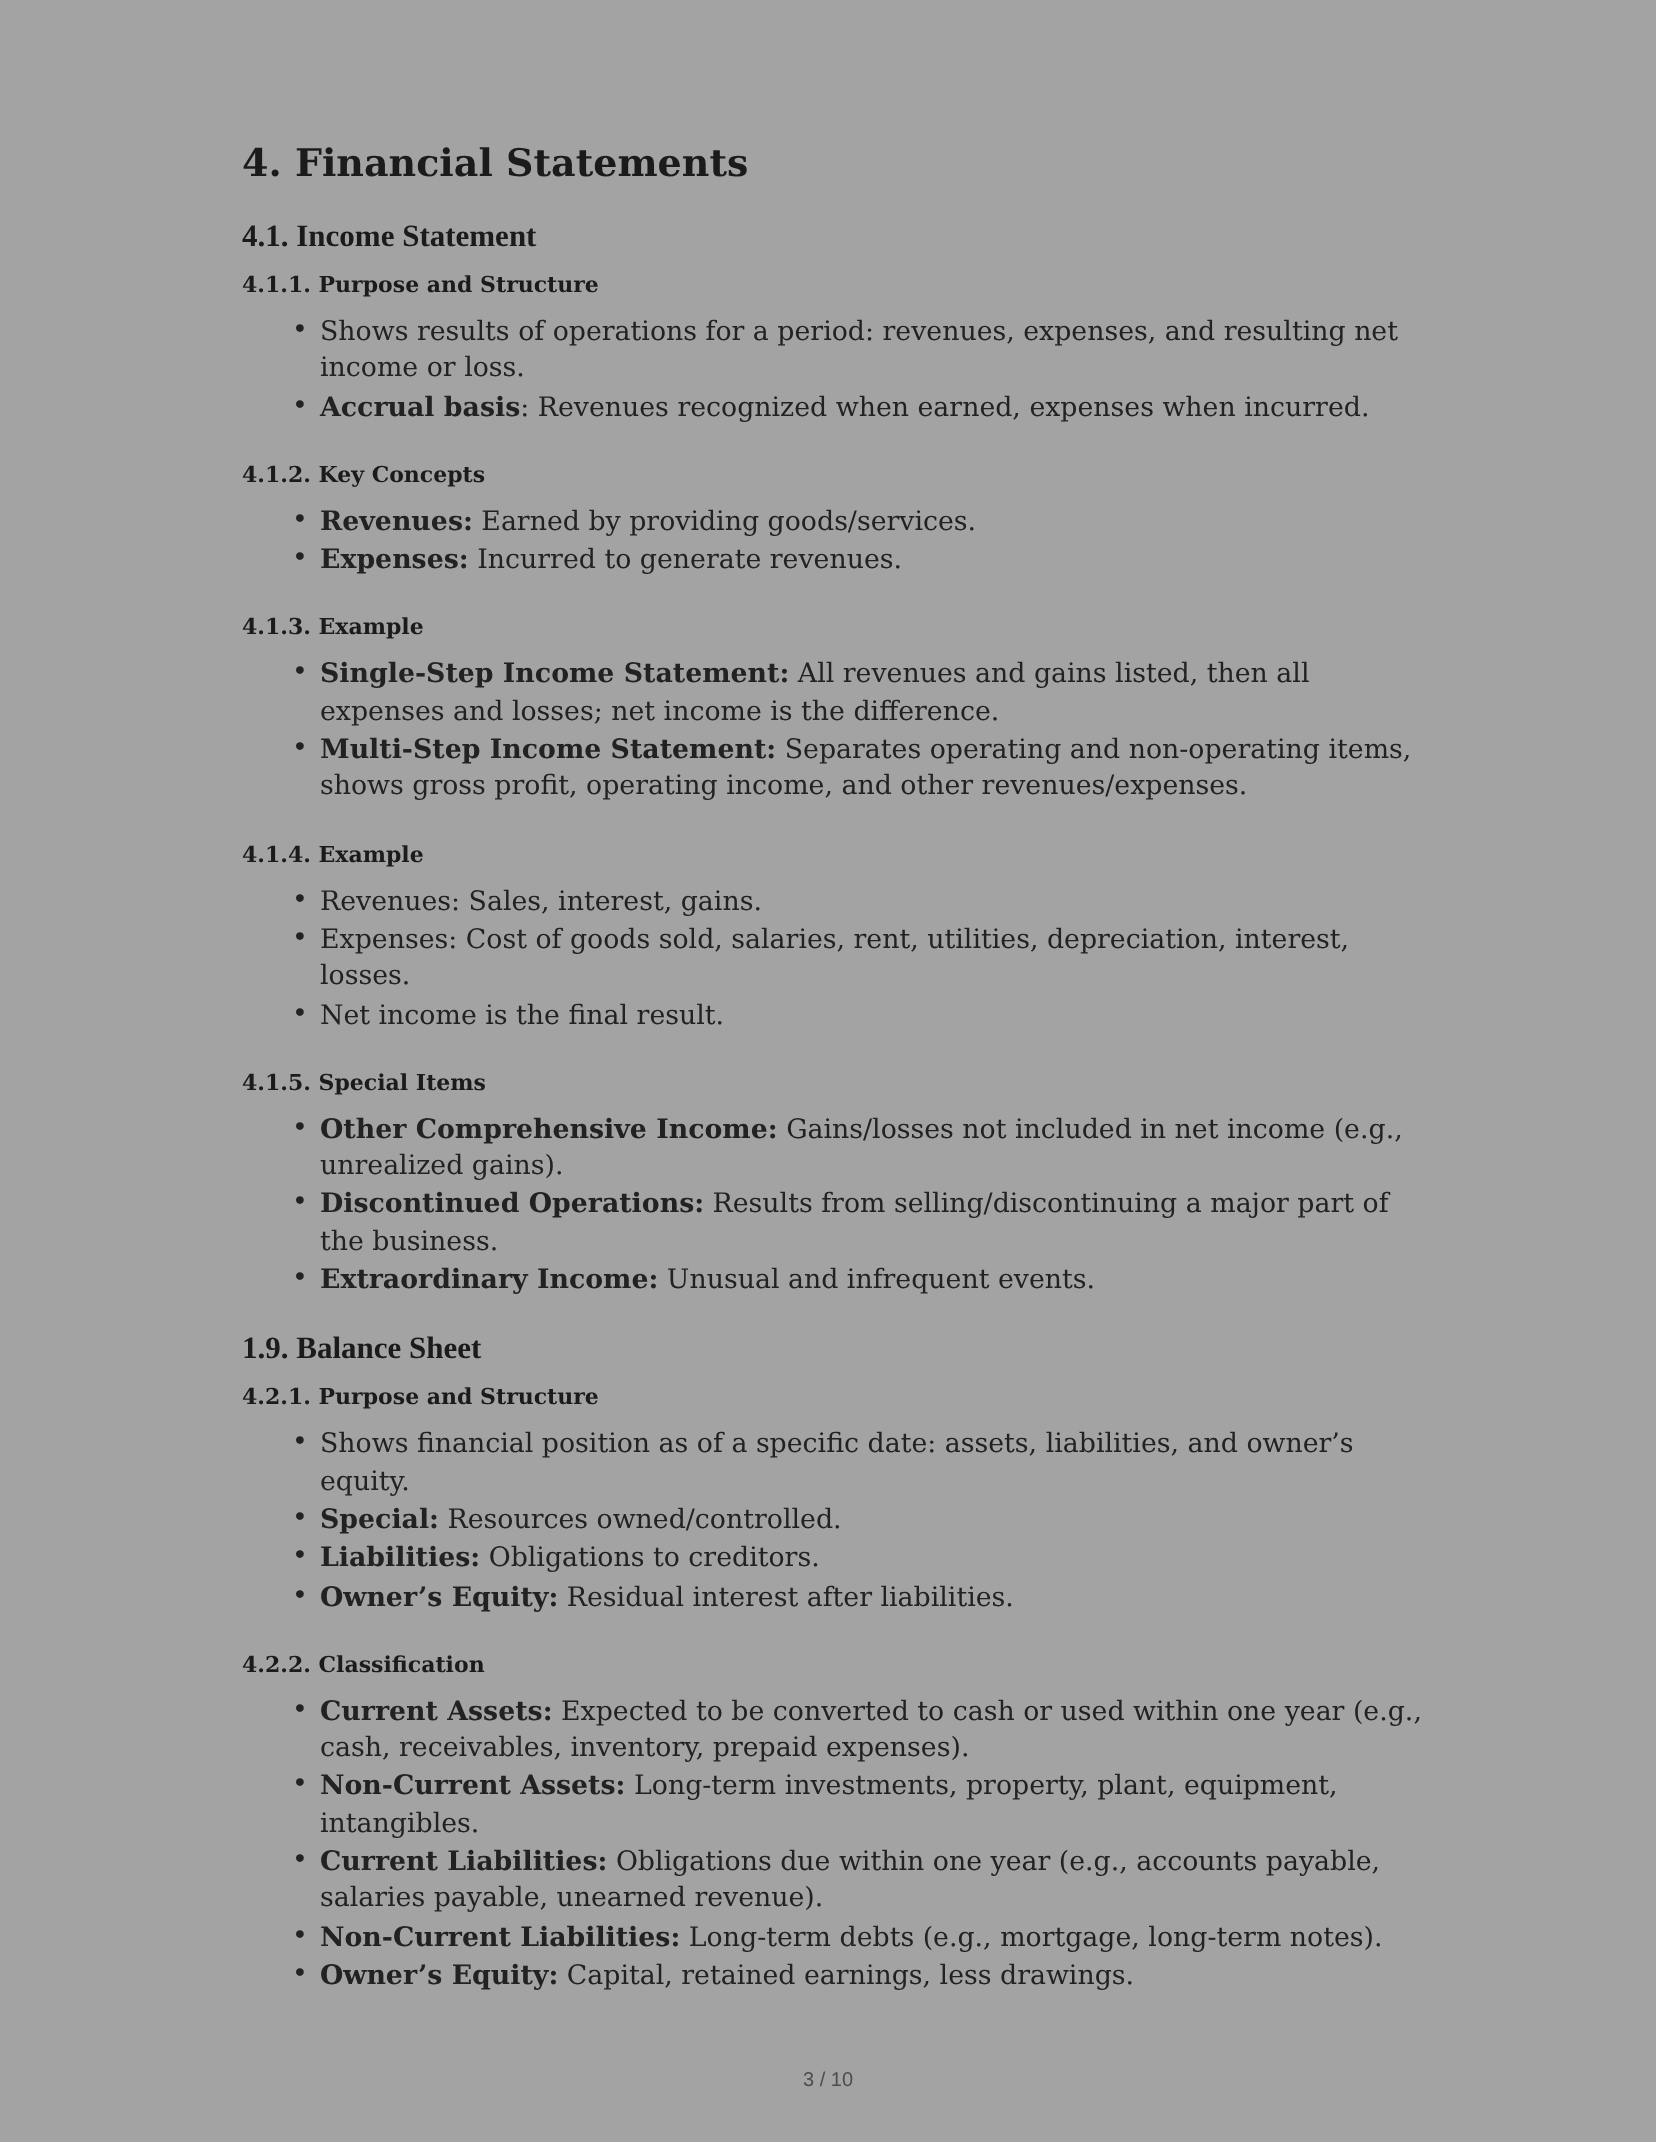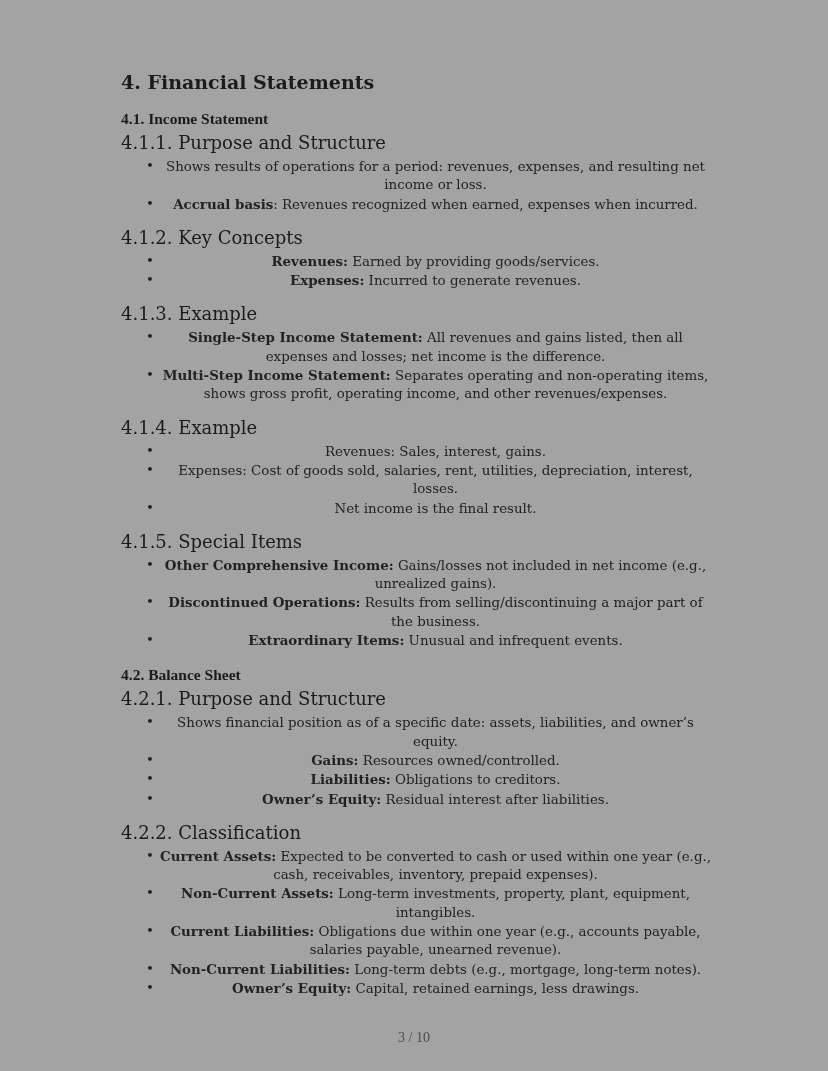--- a/index.html
+++ b/index.html
@@ -30,30 +30,29 @@
   .section-heading {
     margin: 15px 0 5px 0;
     font-size: 15.5px;
     line-height: 20px;
     font-weight: bold;
     color: #1b1b1b;
     font-family: Liberation Serif, serif;
   }
   .subsection-heading {
     margin: 16px 0 6px 0;
-    font-size: 18px;
+    font-size: 11px;
     line-height: 16px;
-    font-weight: normal;
+    font-weight: bold;
     color: #1b1b1b;
   }
   ul.bullets {
     margin: 0 0 0 0;
     padding: 0 0 0 39px;
     list-style: none;
-    text-align: center;
   }
   ul.bullets li {
     position: relative;
     font-size: 13.4px;
     line-height: 18.3px;
     color: #222222;
   }
   ul.bullets li::before {
     content: "\2022";
     position: absolute;
@@ -61,22 +60,22 @@
     top: 0;
     font-size: 13.4px;
     color: #222222;
   }
   .b { font-weight: bold; }
   .footer {
     position: absolute;
     left: 0; right: 0;
     bottom: 25px;
     text-align: center;
-    font-family: Liberation Serif, serif;
-    font-size: 14px;
+    font-family: Liberation Sans, sans-serif;
+    font-size: 10px;
     color: #4d4d4d;
   }
 </style>
 </head>
 <body>
 
 <div class="page">
   <div class="content">
 
     <h1 class="doc-title">4. Financial Statements</h1>
@@ -105,29 +104,29 @@
     <ul class="bullets">
       <li><span class="b"></span><span>Revenues: Sales, interest, gains.</span></li>
       <li><span class="b"></span><span>Expenses: Cost of goods sold, salaries, rent, utilities, depreciation, interest, losses.</span></li>
       <li><span class="b"></span><span>Net income is the final result.</span></li>
     </ul>
 
     <h3 class="subsection-heading">4.1.5. Special Items</h3>
     <ul class="bullets">
       <li><span class="b">Other Comprehensive Income:</span><span> Gains/losses not included in net income (e.g., unrealized gains).</span></li>
       <li><span class="b">Discontinued Operations:</span><span> Results from selling/discontinuing a major part of the business.</span></li>
-      <li><span class="b">Extraordinary Items:</span><span> Unusual and infrequent events.</span></li>
+      <li><span class="b">Extraordinary Income:</span><span> Unusual and infrequent events.</span></li>
     </ul>
 
-    <h2 class="section-heading">4.2. Balance Sheet</h2>
+    <h2 class="section-heading">1.9. Balance Sheet</h2>
 
     <h3 class="subsection-heading" style="margin-top:6px;">4.2.1. Purpose and Structure</h3>
     <ul class="bullets">
       <li><span class="b"></span><span>Shows financial position as of a specific date: assets, liabilities, and owner’s equity.</span></li>
-      <li><span class="b">Gains:</span><span> Resources owned/controlled.</span></li>
+      <li><span class="b">Special:</span><span> Resources owned/controlled.</span></li>
       <li><span class="b">Liabilities:</span><span> Obligations to creditors.</span></li>
       <li><span class="b">Owner’s Equity:</span><span> Residual interest after liabilities.</span></li>
     </ul>
 
     <h3 class="subsection-heading">4.2.2. Classification</h3>
     <ul class="bullets">
       <li><span class="b">Current Assets:</span><span> Expected to be converted to cash or used within one year (e.g., cash, receivables, inventory, prepaid expenses).</span></li>
       <li><span class="b">Non-Current Assets:</span><span> Long-term investments, property, plant, equipment, intangibles.</span></li>
       <li><span class="b">Current Liabilities:</span><span> Obligations due within one year (e.g., accounts payable, salaries payable, unearned revenue).</span></li>
       <li><span class="b">Non-Current Liabilities:</span><span> Long-term debts (e.g., mortgage, long-term notes).</span></li>

